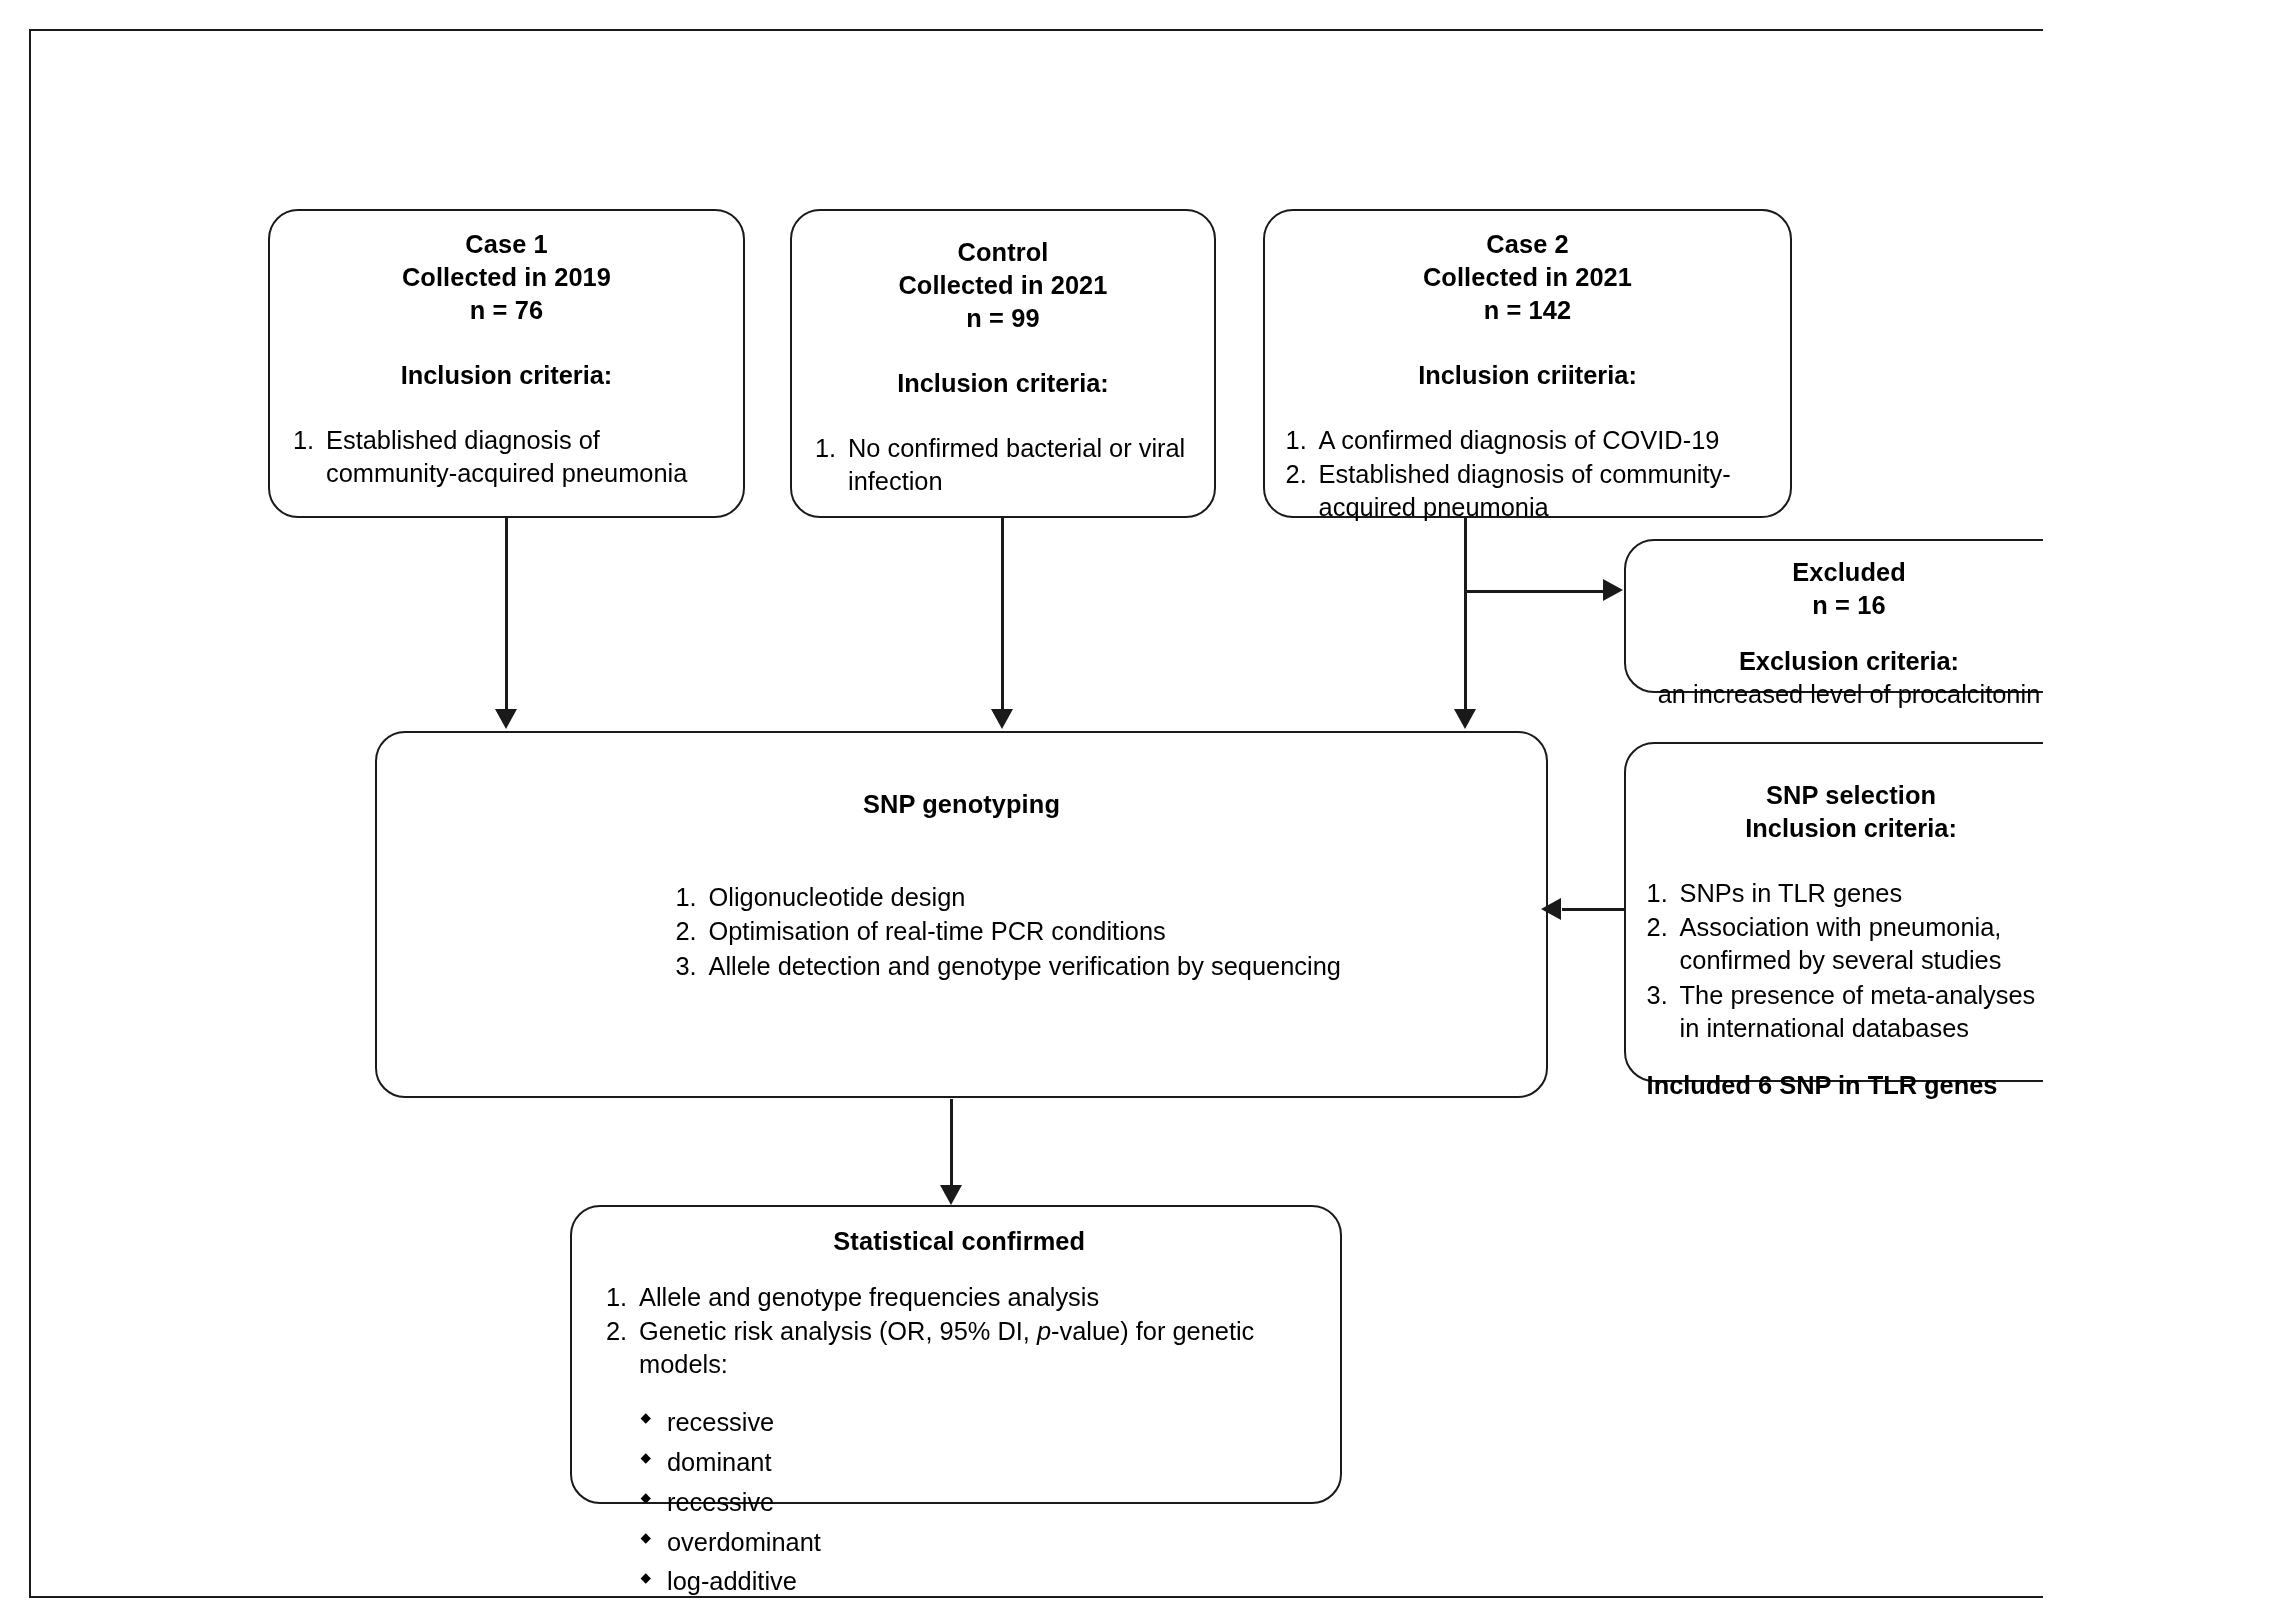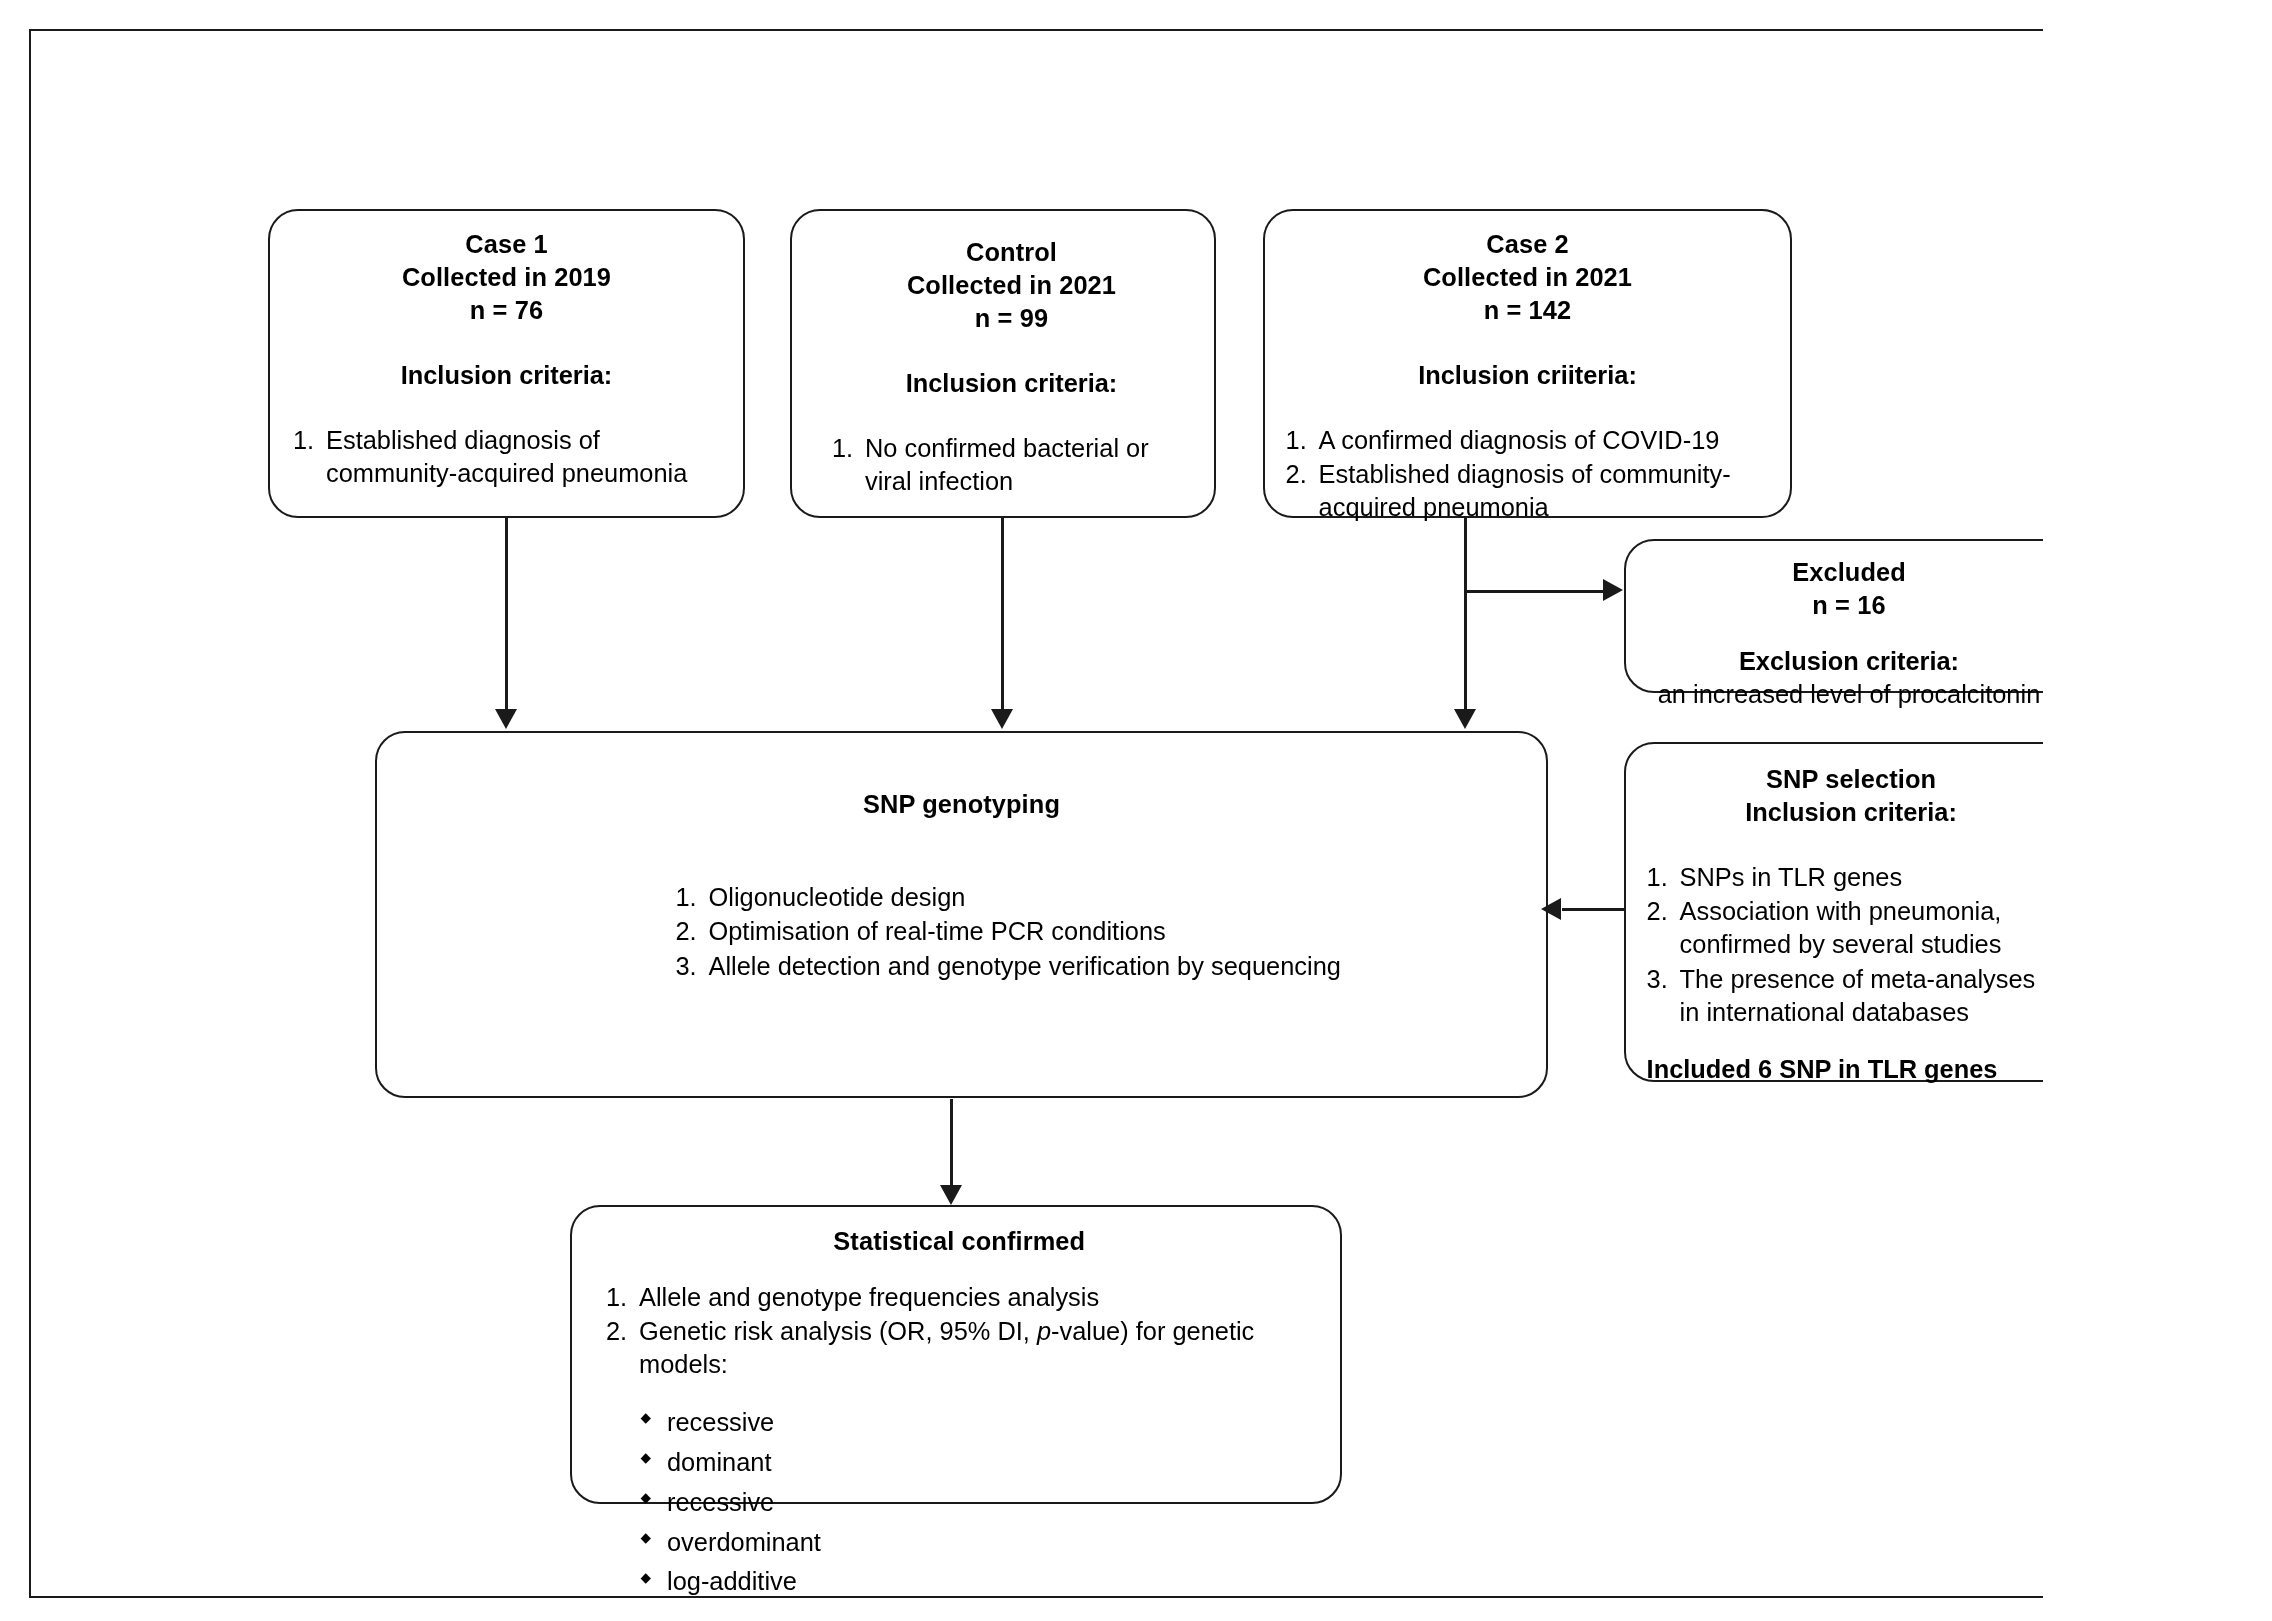--- a/index.html
+++ b/index.html
@@ -83,24 +83,24 @@
   #node-case1      {left:268px; top:209px;  width:477px;  height:309px;}
   #node-control    {left:790px;top:209px;  width:426px;  height:309px;}
   #node-case2      {left:1263px;top:209px;  width:529px;  height:309px;}
   #node-excluded   {left:1624px;top:539px;  width:450px;  height:154px;}
   #node-snpsel     {left:1624px;top:742px; width:450px;  height:340px;}
   #node-genotyping {left:375px; top:731px; width:1173px; height:367px;}
   #node-stats      {left:570px; top:1205px; width:772px; height:299px;}
 
   
   #node-case1 .inner      {padding:16.5px 23px 0 23px;}
-  #node-control .inner    {padding:25px 23px 0 23px;margin-left:17px;}
+  #node-control .inner    {padding:25px 23px 0 23px;}
   #node-case2 .inner      {padding:16.5px 20.6px 0 20.6px;}
   #node-excluded .inner   {padding:15px 16.5px 0 16.5px;}
-  #node-snpsel .inner     {padding:19px 16.5px 0 20.6px;}
+  #node-snpsel .inner     {padding:19px 16.5px 0 20.6px;margin-top:16px;}
   #node-genotyping .inner {padding:55px 27.5px 0 27.5px;}
   #node-stats .inner      {padding:18px 27.5px 0 34px;}
 
   .gap-sm{height:23px;}
   .gap-md{height:32px;}
 
   
   .vline{position:absolute;width:2.7px;background:#1a1a1a;}
   .hline{position:absolute;height:2.7px;background:#1a1a1a;}
   .arrow-d{

